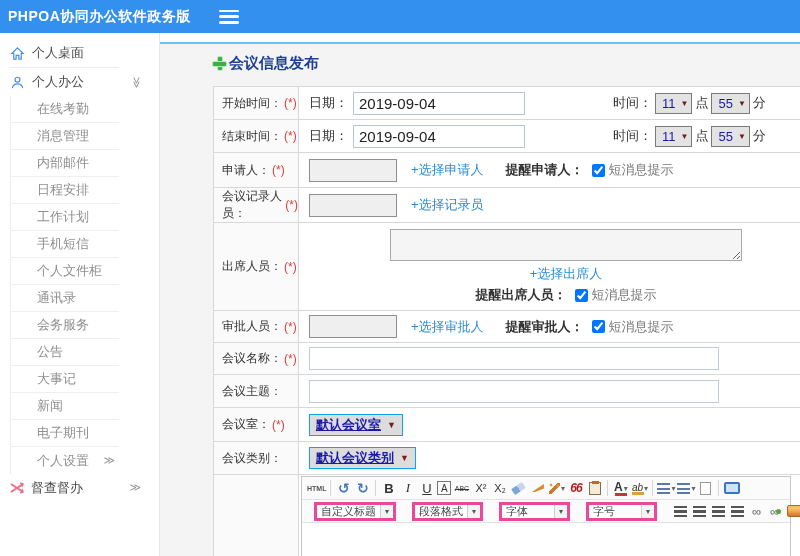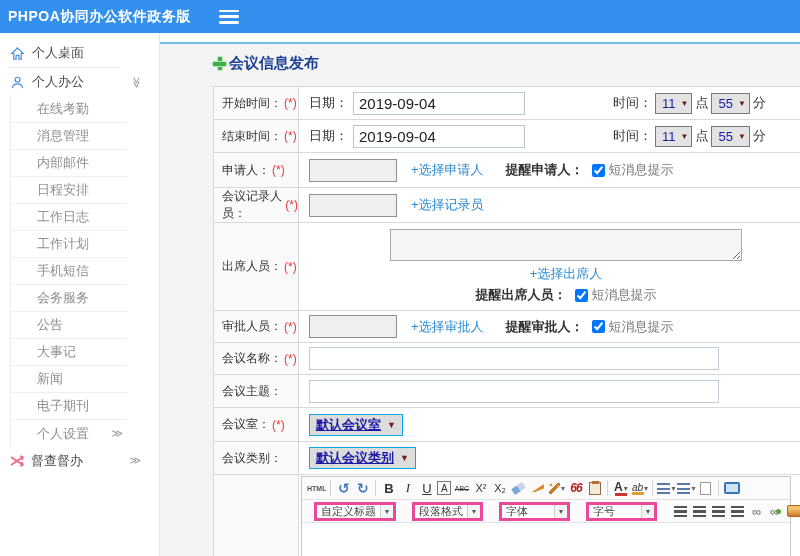--- a/index.html
+++ b/index.html
@@ -18,21 +18,21 @@
     background:#fff; border-right:1px solid #e6e6e6; }
   .sidebar ul { list-style:none; }
   .side-item { display:flex; align-items:center; cursor:pointer; color:#555; font-size:13px; }
   .side-item.lvl1 { height:26px; padding-left:10px; }
   .side-item.lvl1 .lbl { margin-left:7px; color:#4a4a4a; }
   .side-item .spacer { flex:1; }
   .chev { color:#9a9a9a; font-size:11px; margin-right:18px; }
   .chev.down { display:inline-block; transform:rotate(90deg); margin-right:16px; }
   .sep { border-bottom:1px solid #ececec; margin:0 40px 0 10px; }
   .subwrap { margin-left:10px; border-left:1px solid #ededed; }
-  .side-item.sub { height:27px; padding-left:26px; color:#8f8f8f; margin-right:32px; border-bottom:1px solid #efefef; }
+  .side-item.sub { height:27px; padding-left:26px; color:#8f8f8f; margin-right:40px; border-bottom:1px solid #efefef; }
   .side-item.sub:last-child { border-bottom:none; }
   .icon-svg { width:15px; height:15px; display:block; }
   .pink-icon { width:14px; height:12px; display:block; }
 
   
   .main { position:absolute; left:160px; top:33px; right:0; bottom:0; overflow:hidden; background:#fff; }
   .blueline { position:absolute; left:0; top:9px; right:0; height:2px; background:#6fc0ee; }
   .content { position:absolute; left:0; top:11px; right:0; bottom:0; background:#f4f4f4; overflow:hidden; }
 
   .page-title { display:flex; align-items:center; margin:10px 0 0 53px; }
@@ -165,27 +165,30 @@
       <li class="side-item sub">
           <span>消息管理</span>
         </li>
       <li class="side-item sub">
           <span>内部邮件</span>
         </li>
       <li class="side-item sub">
           <span>日程安排</span>
         </li>
       <li class="side-item sub">
-          <span>工作日志</span>
-        </li>
-      <li class="side-item sub">
           <span>工作计划</span>
         </li>
       <li class="side-item sub">
           <span>手机短信</span>
+        </li>
+      <li class="side-item sub">
+          <span>个人文件柜</span>
+        </li>
+      <li class="side-item sub">
+          <span>通讯录</span>
         </li>
       <li class="side-item sub">
           <span>会务服务</span>
         </li>
       <li class="side-item sub">
           <span>公告</span>
         </li>
       <li class="side-item sub">
           <span>大事记</span>
         </li>

